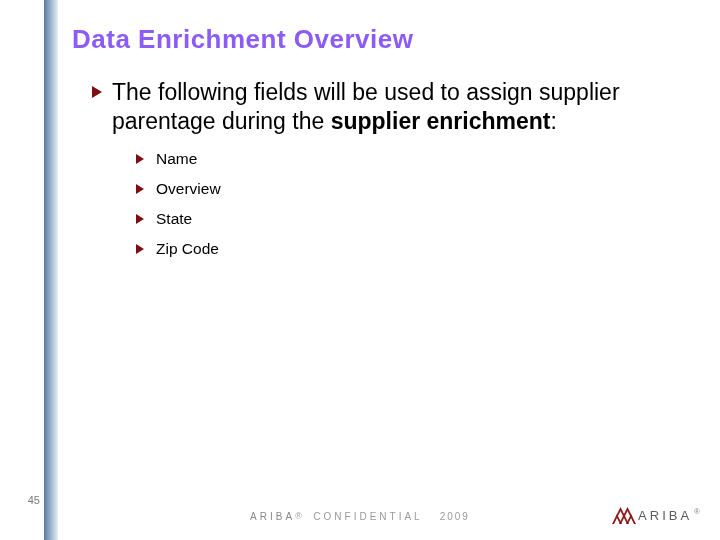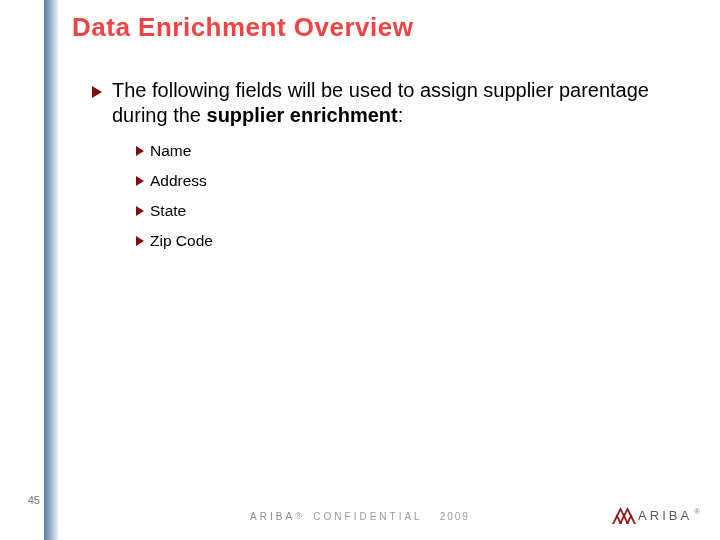--- a/index.html
+++ b/index.html
@@ -14,57 +14,57 @@
     position: absolute;
     left: 44px;
     top: 0;
     width: 14px;
     height: 540px;
     background: linear-gradient(to right, #5a7aa0 0%, #90aac6 40%, #bcccde 70%, #e8eef4 100%);
   }
   .title {
     position: absolute;
     left: 72px;
-    top: 12px;
+    top: 24px;
     font-size: 26px;
     font-weight: 900;
-    color: #ef4444;
+    color: #8b5cf6;
     letter-spacing: 0.5px;
   }
   .body {
     position: absolute;
     left: 92px;
     top: 78px;
     right: 40px;
   }
   .lead {
     display: flex;
     align-items: flex-start;
     gap: 10px;
     margin-bottom: 14px;
   }
   .lead .bullet {
     flex: 0 0 auto;
     margin-top: 6px;
   }
   .lead .text {
-    font-size: 20px;
+    font-size: 23px;
     line-height: 1.25;
     color: #000;
   }
   .lead .text .bold {
     font-weight: 700;
   }
   .sublist {
     margin-left: 44px;
   }
   .sub {
     display: flex;
     align-items: center;
-    gap: 6px;
+    gap: 12px;
     margin-bottom: 12px;
   }
   .sub .bullet {
     flex: 0 0 auto;
   }
   .sub .text {
     font-size: 15.5px;
     color: #000;
   }
   .page-num {
@@ -137,21 +137,21 @@
       <div class="sub">
         <span class="bullet"><svg width="8" height="10" viewBox="0 0 8 10">
               <polygon points="0,0 8,5 0,10" fill="#7d0f12"></polygon>
             </svg></span>
         <span class="text">Name</span>
       </div>
       <div class="sub">
         <span class="bullet"><svg width="8" height="10" viewBox="0 0 8 10">
               <polygon points="0,0 8,5 0,10" fill="#7d0f12"></polygon>
             </svg></span>
-        <span class="text">Address</span>
+        <span class="text">Overview</span>
       </div>
       <div class="sub">
         <span class="bullet"><svg width="8" height="10" viewBox="0 0 8 10">
               <polygon points="0,0 8,5 0,10" fill="#7d0f12"></polygon>
             </svg></span>
         <span class="text">State</span>
       </div>
       <div class="sub">
         <span class="bullet"><svg width="8" height="10" viewBox="0 0 8 10">
               <polygon points="0,0 8,5 0,10" fill="#7d0f12"></polygon>

